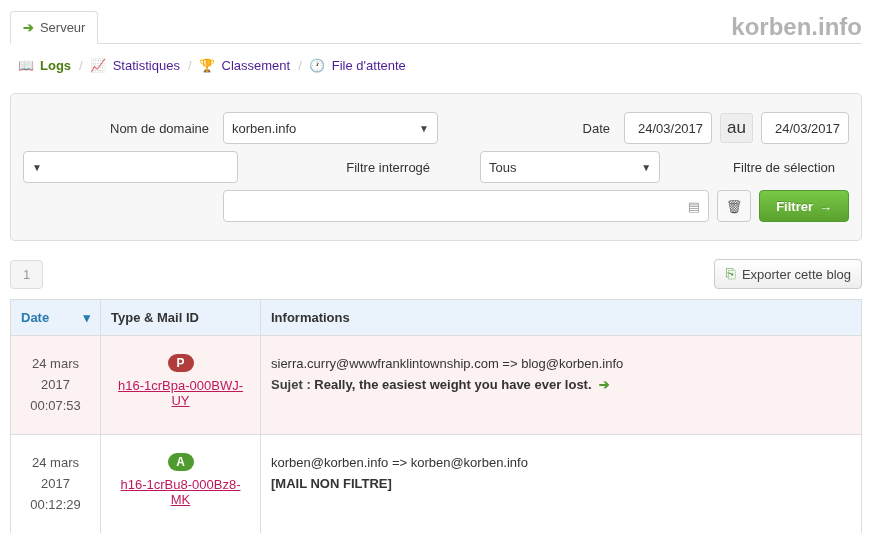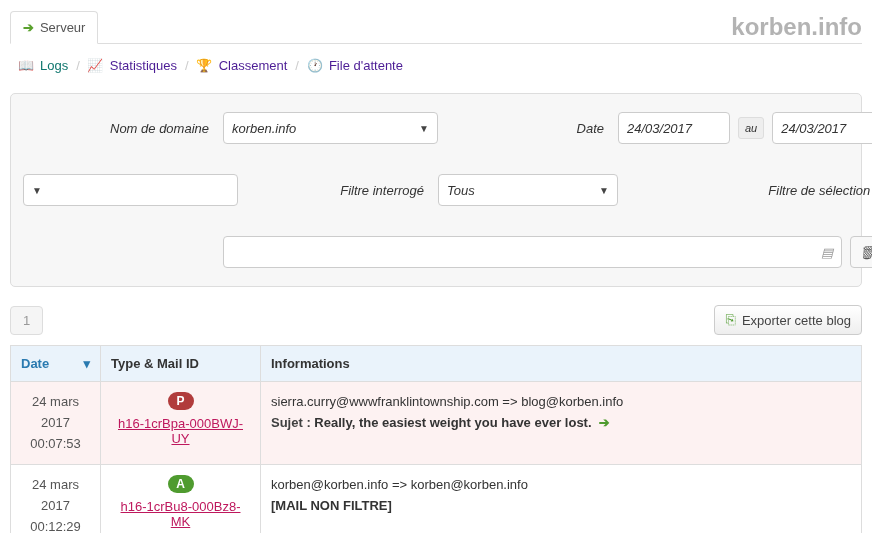--- a/index.html
+++ b/index.html
@@ -2,44 +2,44 @@
 <html><head>
 <meta charset="utf-8">
 <style>
 * { box-sizing: border-box; margin: 0; padding: 0; }
 body { font-family: "Helvetica Neue", Arial, sans-serif; font-size: 13px; color: #333; background: #fff; padding: 10px; width: 872px; }
 .topbar { display: flex; justify-content: space-between; align-items: center; border-bottom: 1px solid #ddd; padding-bottom: 0; }
 .tab { display: inline-flex; align-items: center; gap: 6px; border: 1px solid #ddd; border-bottom: 1px solid #fff; border-radius: 4px 4px 0 0; padding: 8px 12px; background: #fff; position: relative; top: 1px; color: #555; }
 .brand { font-size: 24px; font-weight: bold; color: #b3b3b3; }
 .nav { display: flex; align-items: center; gap: 8px; padding: 14px 8px; color: #999; }
 .nav a { color: #4c1d95; text-decoration: none; }
-.nav .active { font-weight: normal; color: #0f766e; }
+.nav .active { font-weight: bold; color: #4d7c0f; }
 .nav .sep { color: #ccc; }
 .panel { border: 1px solid #ddd; border-radius: 5px; background: #f7f7f7; padding: 18px 12px; margin-top: 6px; }
-.form-grid { display: grid; grid-template-columns: 200px 1fr 180px 1fr; row-gap: 30px; align-items: center; font-style: italic; }
+.form-grid { display: grid; grid-template-columns: 200px 1fr 180px 1fr; row-gap: 7px; align-items: center; }
 .form-label { text-align: right; padding-right: 14px; color: #333; }
 .select, .input, .date-input { background: #fff; border: 1px solid #ccc; border-radius: 4px; height: 32px; padding: 0 8px; font-size: 13px; display: flex; align-items: center; justify-content: space-between; }
 .select { width: 215px; }
 .select-full { flex: 1; }
 .caret { font-size: 10px; color: #444; }
 .date-row { display: flex; align-items: center; gap: 8px; }
-.date-input { width: 112px; }
-.au { font-size: 11px; background: #eee; border: 1px solid #ddd; border-radius: 3px; padding: 4px 6px; }
+.date-input { width: 88px; justify-content: flex-end; }
+.au { font-size: 17px; background: #eee; border: 1px solid #ddd; border-radius: 3px; padding: 4px 6px; }
 .filter-row { display: flex; align-items: center; gap: 8px; }
 .filter-input { flex: 1; display: flex; align-items: center; justify-content: flex-end; background: #fff; border: 1px solid #ccc; border-radius: 4px; height: 32px; padding: 0 8px; }
 .filter-input .icon { color: #999; font-size: 13px; }
 .trash-btn { height: 32px; width: 34px; border: 1px solid #ccc; border-radius: 4px; background: #f8f8f8; display: flex; align-items: center; justify-content: center; color: #555; cursor: pointer; }
 .filter-btn { height: 32px; border: 1px solid #4f9b2f; border-radius: 4px; background: linear-gradient(#79c847,#5aa12e); color: #fff; font-weight: bold; padding: 0 16px; display: flex; align-items: center; gap: 6px; cursor: pointer; text-shadow: 0 -1px 0 rgba(0,0,0,0.2); }
 .pager-row { display: flex; justify-content: space-between; align-items: center; margin: 18px 0 10px; }
 .page-1 { border: 1px solid #ddd; border-radius: 4px; padding: 6px 12px; background: #f5f5f5; color: #999; }
 .export-btn { border: 1px solid #ccc; border-radius: 4px; padding: 6px 10px; background: linear-gradient(#fff,#eee); color: #444; display: flex; align-items: center; gap: 6px; cursor: pointer; }
 .table { width: 100%; border: 1px solid #ddd; border-collapse: collapse; }
 .table th { background: #eaf3fb; border: 1px solid #ddd; padding: 10px; text-align: left; font-weight: bold; color: #333; }
 .table th.sort { color: #2a7ab0; }
-.table td { border: 1px solid #ddd; padding: 10px 10px; vertical-align: top; }
+.table td { border: 1px solid #ddd; padding: 18px 10px; vertical-align: top; }
 .col-date { width: 90px; text-align: center; color: #555; }
 .col-type { width: 160px; text-align: center; }
 .badge { display: inline-block; min-width: 26px; padding: 2px 8px; border-radius: 10px; color: #fff; font-weight: bold; font-size: 12px; }
 .badge-P { background: #b13c3c; }
 .badge-A { background: #4f9b2f; }
 .badge-T { background: #e6922e; }
 .mailid { color: #be185d; margin-top: 6px; display: block; }
 .sujet { color: #404040; font-weight: bold; }
 .sujet-text { color: #333; font-weight: bold; }
 .row-pink { background: #fdf2f2; }
@@ -92,34 +92,38 @@
         </div>
     </div>
 
     <div>
       <div class="select">
         <span class="caret">▼</span>
       </div>
     </div>
     <div class="form-label">Filtre interrogé</div>
     <div>
-      <div class="select select-full" style="width:100%;">
+      <div class="select select-full" style="width:100%;margin-left:36px;">
         <span>Tous</span>
         <span class="caret">▼</span>
       </div>
     </div>
 
     <div class="form-label">Filtre de sélection</div>
     <div style="grid-column: 2 / 5;">
       <div class="filter-row">
         <div class="filter-input">
           <span class="icon">▤</span>
         </div>
         <div class="trash-btn">
           <span>🗑</span>
+        </div>
+        <div class="filter-btn">
+          <span>Filtrer</span>
+          <span>→</span>
         </div>
       </div>
     </div>
   </div>
 </div>
 
 <div class="pager-row">
   <div class="page-1">1</div>
   <div class="export-btn">
     <span style="color:#4f9b2f;">⎘</span>

